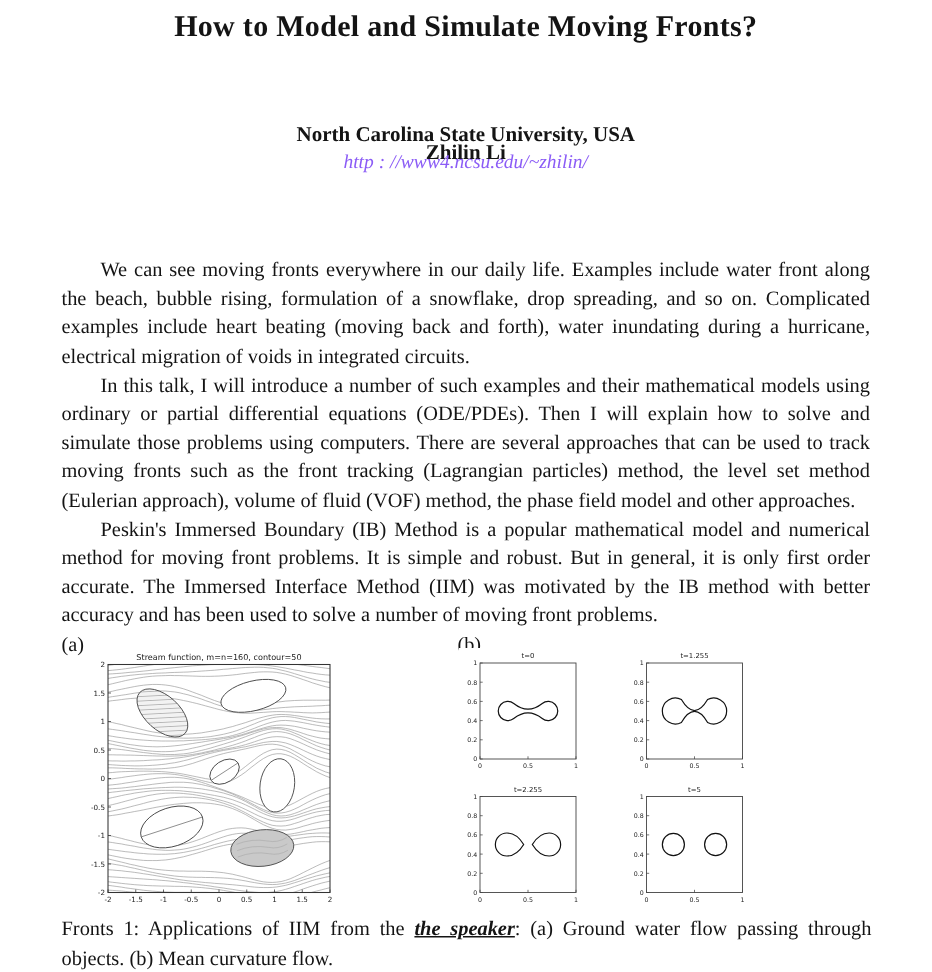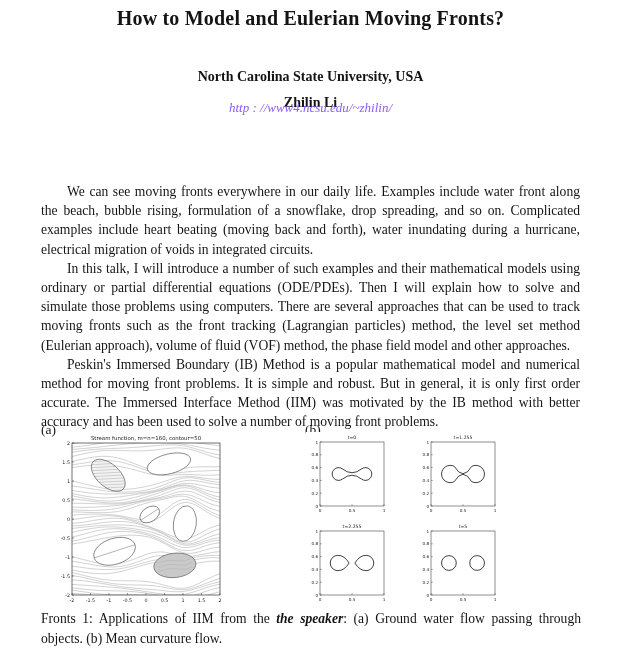--- a/index.html
+++ b/index.html
@@ -10,51 +10,51 @@
   .paper-title {
     position:absolute; top:7px; left:0; right:0; margin:0;
     text-align:center; font-size:20px; font-weight:bold; letter-spacing:0.2px;
   }
   .center-line {
     position:absolute; left:0; right:0; text-align:center;
     font-weight:bold; font-size:14px;
   }
   .author-line { top:47px;margin-top:48px; }
   .aff1-line   { top:65px; }
-  .aff2-line   { top:69px; }
+  .aff2-line   { top:83px; }
   .url-line {
     top:100px; font-weight:normal; font-style:italic; font-size:13px; color:#8b5cf6;
   }
   .body-text {
     position:absolute; top:170px; left:41px; width:539px;
-    font-size:13.6px; line-height:19.2px; text-align:justify;margin-top:12px;
+    font-size:13.6px; line-height:19.2px; text-align:justify;
   }
   .body-text p { margin:0; text-indent:26px; }
   .figlabel { position:absolute; font-size:13.5px; color:#141414; }
   .figlabel-a { left:41px;  top:422px; }
   .figlabel-b { left:305px; top:422px; }
   .plot { position:absolute; background:#fff; }
   #plot-a  { left:56px;  top:434px; width:178px; height:172px; }
   #plot-b1 { left:306px; top:432px; width:84px;  height:86px; }
   #plot-b2 { left:417px; top:432px; width:84px;  height:86px; }
   #plot-b3 { left:306px; top:521px; width:84px;  height:86px; }
   #plot-b4 { left:417px; top:521px; width:84px;  height:86px; }
   .caption {
     position:absolute; top:609px; left:41px; width:540px; margin:0;
     font-size:13.6px; line-height:20px; text-align:justify;
   }
-  .caption .emph { font-weight:bold; font-style:italic; }
+  .caption .emph { font-weight:bold; font-style:italic;text-decoration:underline; }
   svg text { font-family:"DejaVu Sans", sans-serif; fill:#222; }
 </style>
 </head>
 <body>
 
 <div class="page">
 
-  <h1 class="paper-title">How to Model and Eulerian Moving Fronts?</h1>
+  <h1 class="paper-title">How to Model and Simulate Moving Fronts?</h1>
 
   <div class="center-line author-line">Zhilin Li</div>
   <div class="center-line aff2-line">North Carolina State University, USA</div>
   <div class="center-line url-line">http : //www4.ncsu.edu/~zhilin/</div>
 
   <div class="body-text">
     <p>We can see moving fronts everywhere in our daily life. Examples include water front along the beach, bubble rising, formulation of a snowflake, drop spreading, and so on. Complicated examples include heart beating (moving back and forth), water inundating during a hurricane, electrical migration of voids in integrated circuits.</p>
     <p>In this talk, I will introduce a number of such examples and their mathematical models using ordinary or partial differential equations (ODE/PDEs). Then I will explain how to solve and simulate those problems using computers. There are several approaches that can be used to track moving fronts such as the front tracking (Lagrangian particles) method, the level set method (Eulerian approach), volume of fluid (VOF) method, the phase field model and other approaches.</p>
     <p>Peskin's Immersed Boundary (IB) Method is a popular mathematical model and numerical method for moving front problems. It is simple and robust. But in general, it is only first order accurate. The Immersed Interface Method (IIM) was motivated by the IB method with better accuracy and has been used to solve a number of moving front problems.</p>
   </div>

